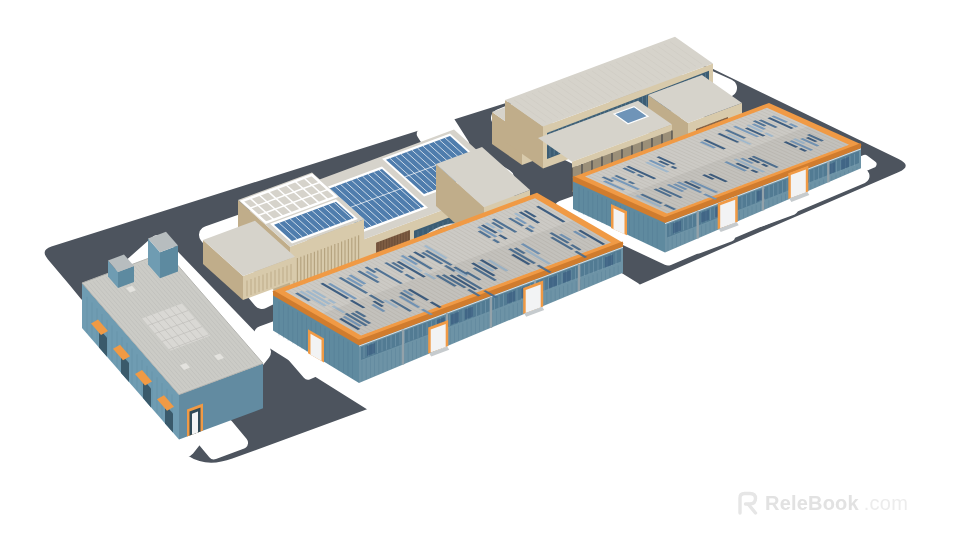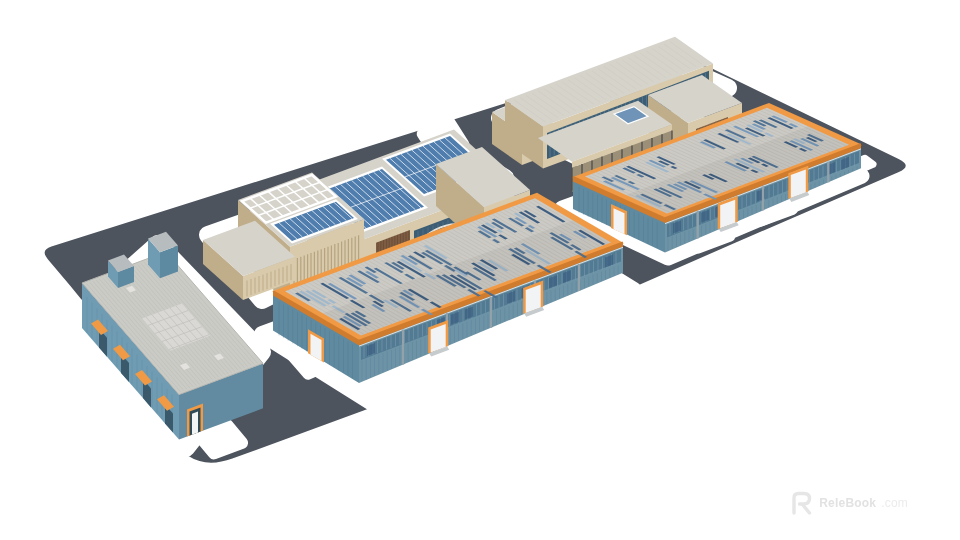--- a/index.html
+++ b/index.html
@@ -1,20 +1,20 @@
 <!DOCTYPE html>
 <html style="--page_bg: #ffffff; --ground: #4d545e; --pad_white: #ffffff; --orange: #f09a45; --orange_shade: #d07c2e; --roof_gray: #cccac5; --roof_line: #bdbab4; --skylight_blue_1: #6f94b8; --skylight_blue_2: #476b90; --skylight_blue_3: #9cb6cc; --skylight_blue_4: #33567c; --wall_blue: #6d93a6; --wall_blue_dark: #5f8a9f; --window_band: #527b93; --rib_dark: #47708a; --post_gray: #93a2aa; --door_white: #f2f3f4; --beige: #d8caab; --beige_shade: #c0ad8a; --beige_dark: #a8946f; --roof_office: #d6d3cb; --glass_dark: #3c5d74; --glass_light: #7fa3b5; --wood: #7d5c42; --wood_light: #96714f; --solar_blue: #4f7dad; --solar_grid: #ffffff; --bluewh_wall: #6f9cb2; --bluewh_wall_dark: #5d8aa0; --bluewh_face_dark: #628ba1; --bluewh_roof: #cbcbc6; --bluewh_roof_line: #bcbcb8; --watermark_gray: #e2e2e2; --watermark_gray_light: #ececec;"><head>
 <meta charset="utf-8">
 <style>
   html,body{margin:0;padding:0;background:#fff;overflow:hidden;}
   #stage{position:relative;width:960px;height:540px;background:var(--page_bg,#fff);
          font-family:"Liberation Sans",sans-serif;}
   #scene{position:absolute;left:0;top:0;}
   .watermark{position:absolute;right:52px;bottom:24px;display:flex;align-items:center;gap:5px;
-             font-family:"Liberation Sans",sans-serif;font-size:12px;font-weight:700;
+             font-family:"Liberation Sans",sans-serif;font-size:20px;font-weight:700;
              color:var(--watermark_gray,#e4e4e4);letter-spacing:.2px;user-select:none;}
   .watermark .tld{font-weight:400;color:var(--watermark_gray_light,#ececec);}
   .watermark svg{display:block;}
 </style>
 </head>
 <body>
 
 <div id="stage">
   <svg id="scene" width="960" height="540" viewBox="0 0 960 540">
       <g>

